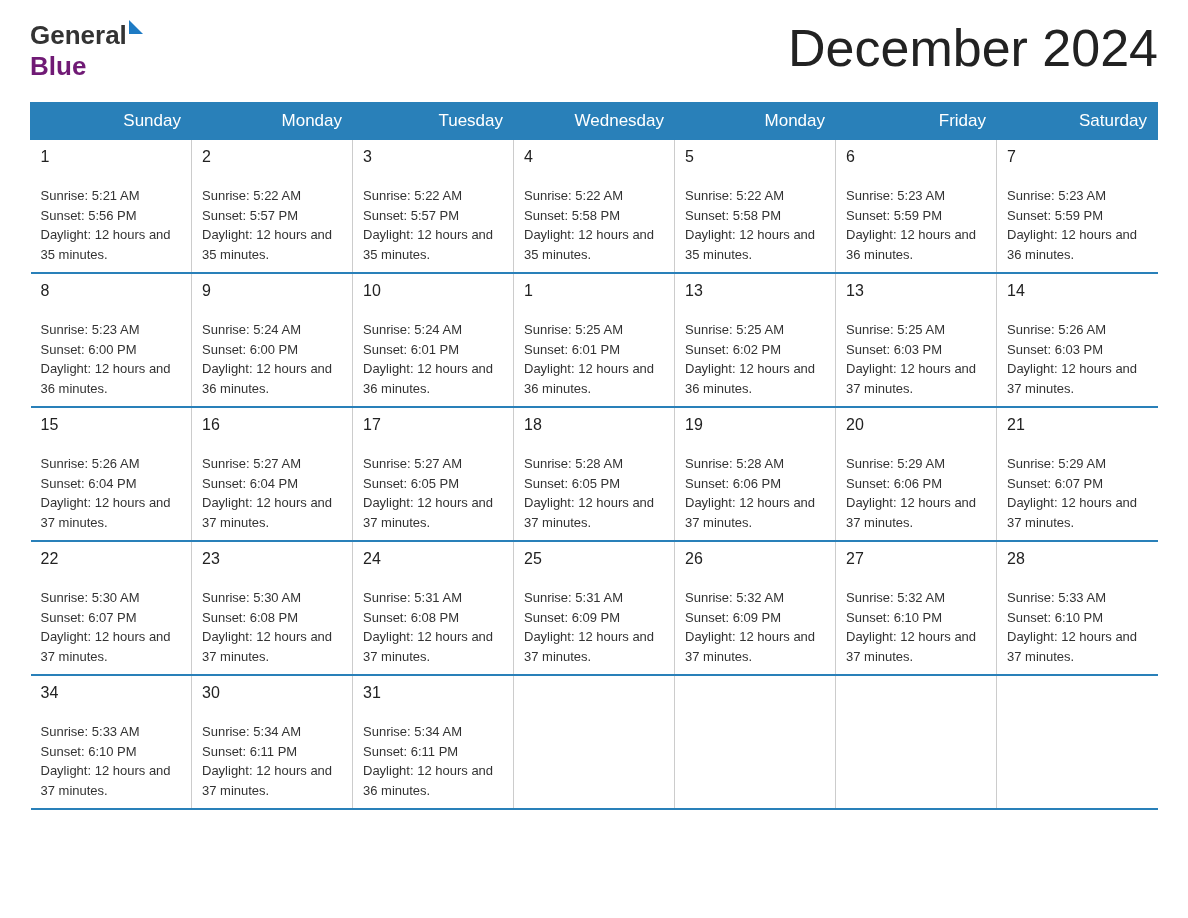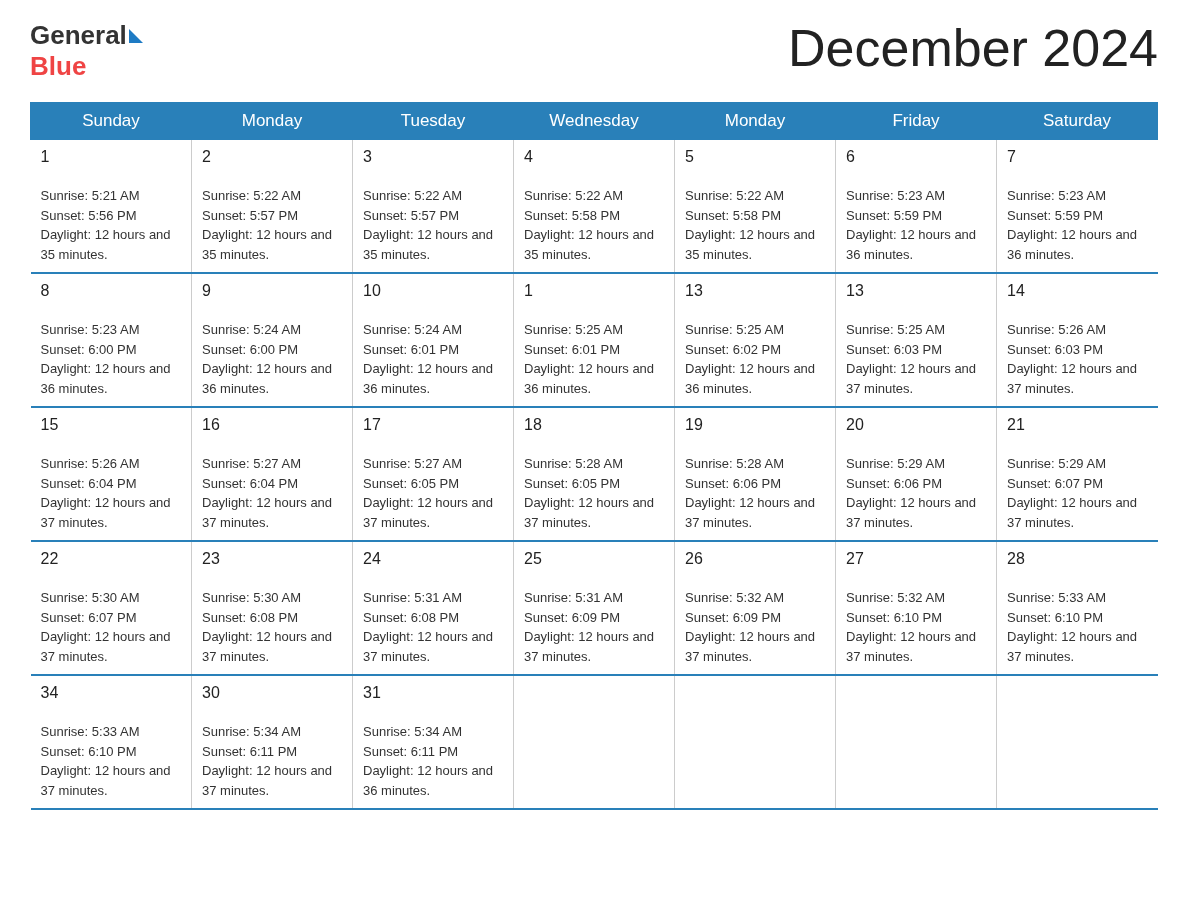--- a/index.html
+++ b/index.html
@@ -35,21 +35,21 @@
       table-layout: fixed;
     }
     thead tr {
       background: #2980b9;
     }
     thead th {
       color: #fff;
       font-size: 17px;
       font-weight: normal;
       padding: 8px 10px;
-      text-align: center;
+      text-align: right;
       border: 1px solid #2980b9;
     }
     tbody tr {
       border-bottom: 2px solid #2980b9;
     }
     tbody td {
       vertical-align: top;
       padding: 8px 10px;
       font-size: 13px;
       color: #333;
@@ -67,36 +67,36 @@
     .day-info {
       color: #333;
       font-size: 13px;
       line-height: 1.5;
       margin-top: 20px;
     }
     .empty-cell { background: #fff; }
     
     .logo-wrap {
       display: flex;
-      align-items: center;
+      align-items: flex-start;
       font-size: 26px;
       font-weight: bold;
     }
   </style>
 </head>
 <body>
 
 <div class="header">
   <div>
     <div class="logo-wrap">
       <span style="color:#333;font-weight:bold;font-size:26px;">General</span>
         <span style="display:inline-block;width:0;height:0;border-style:solid;border-width:14px 0 0 14px;border-color:transparent transparent transparent #1e7bc4;margin-left:2px;position:relative;top:0px;"></span>
     </div>
     <div>
-      <span style="color:#ef4444;font-weight:bold;font-size:26px;">Blue</span>
+      <span style="color:#701a75;font-weight:bold;font-size:26px;">Blue</span>
     </div>
   </div>
   <div class="title-area">
     <div class="month-title">December 2024</div>
   </div>
 </div>
 
 <table>
   <thead>
     <tr>

